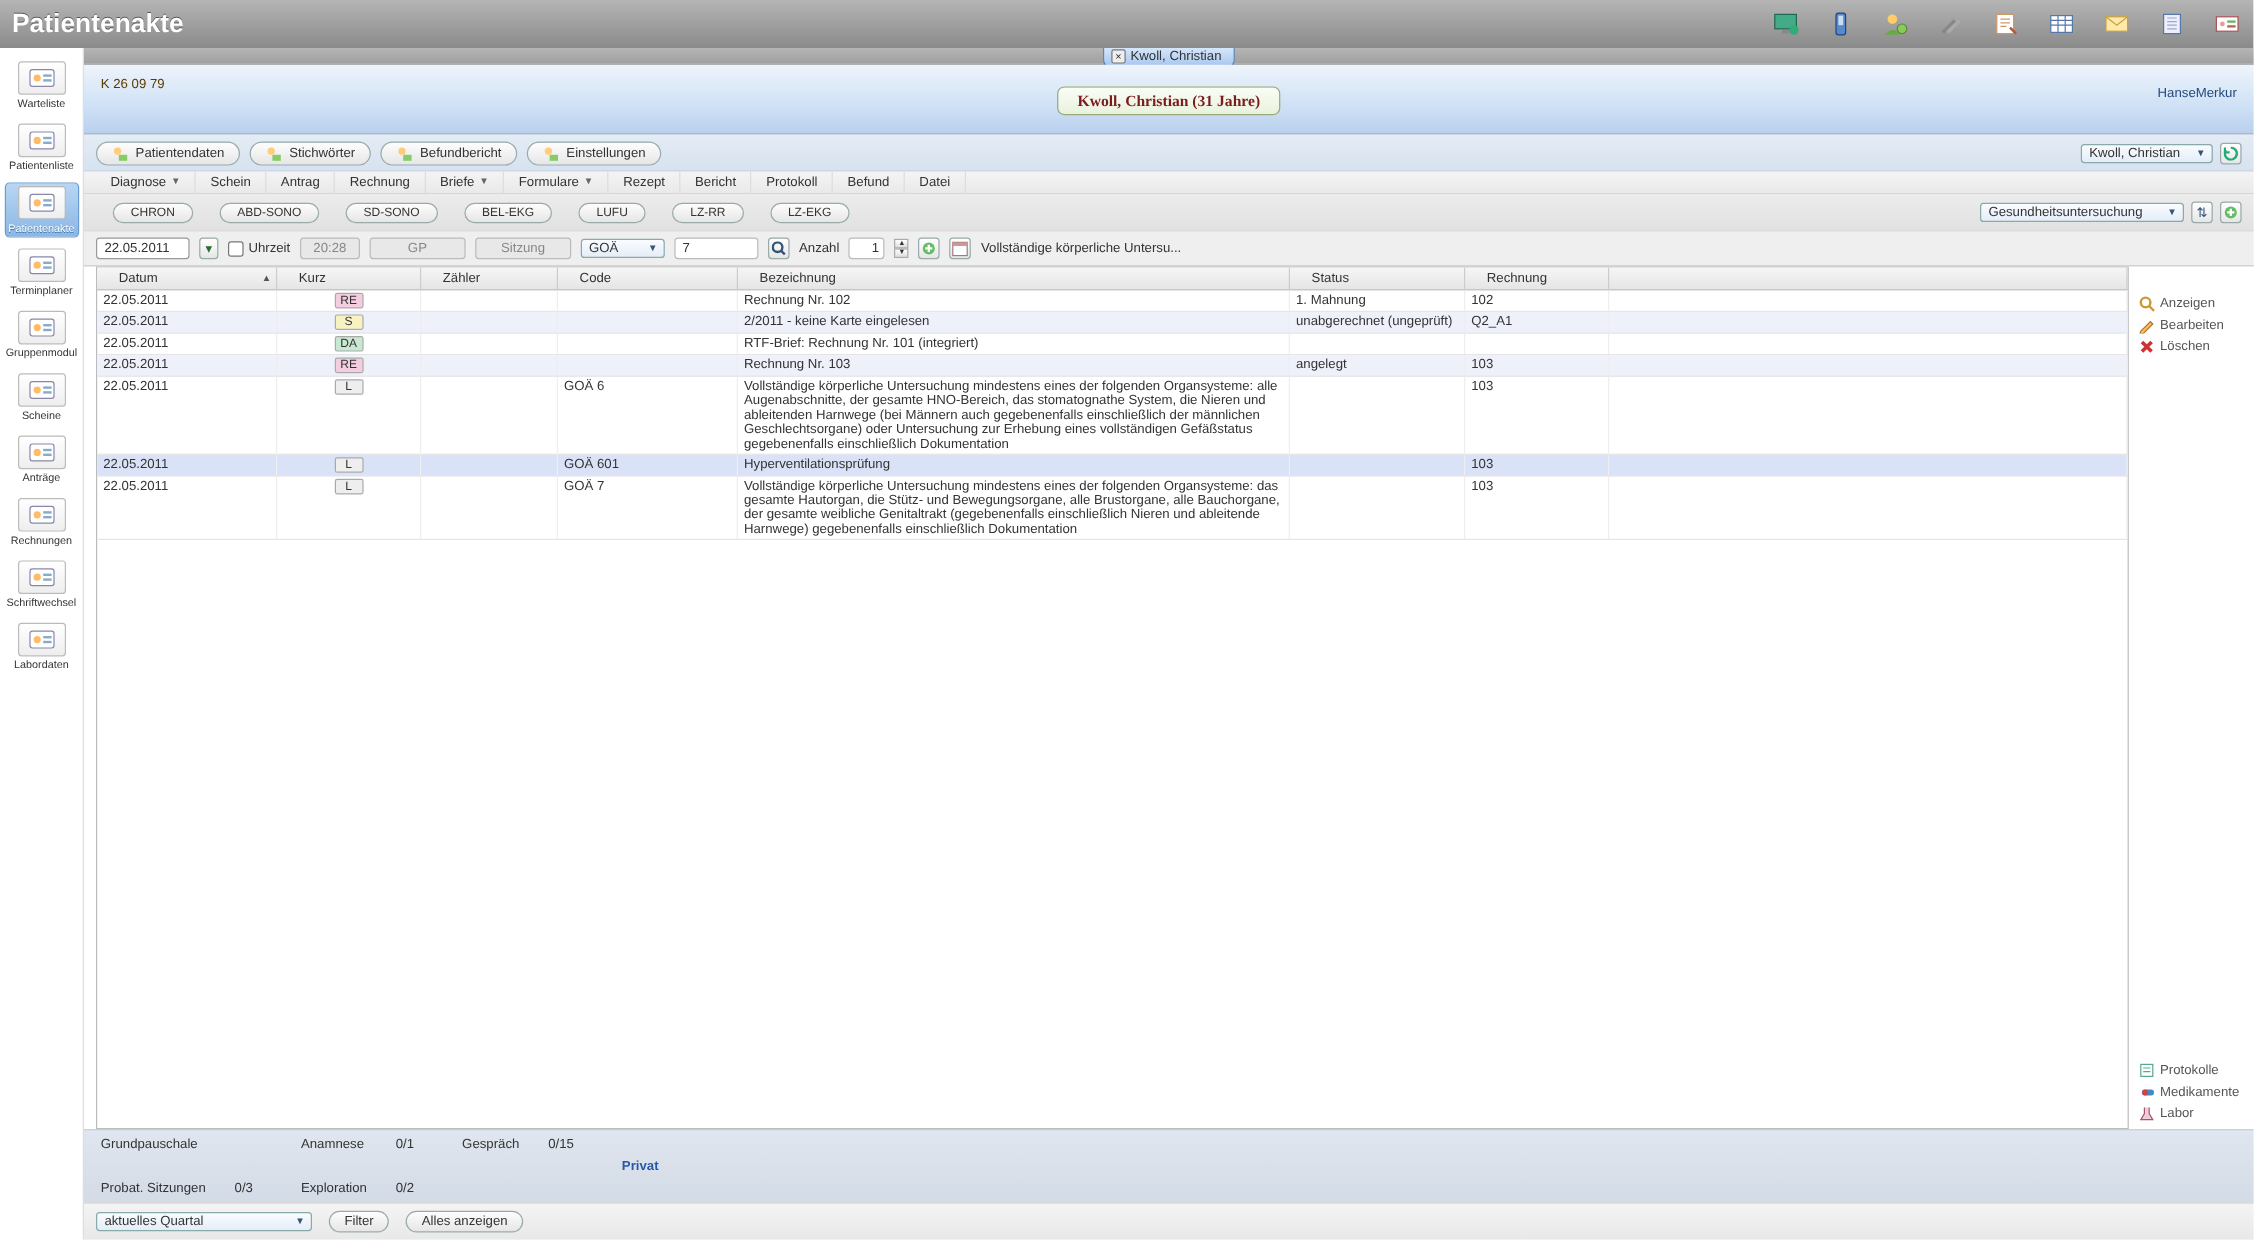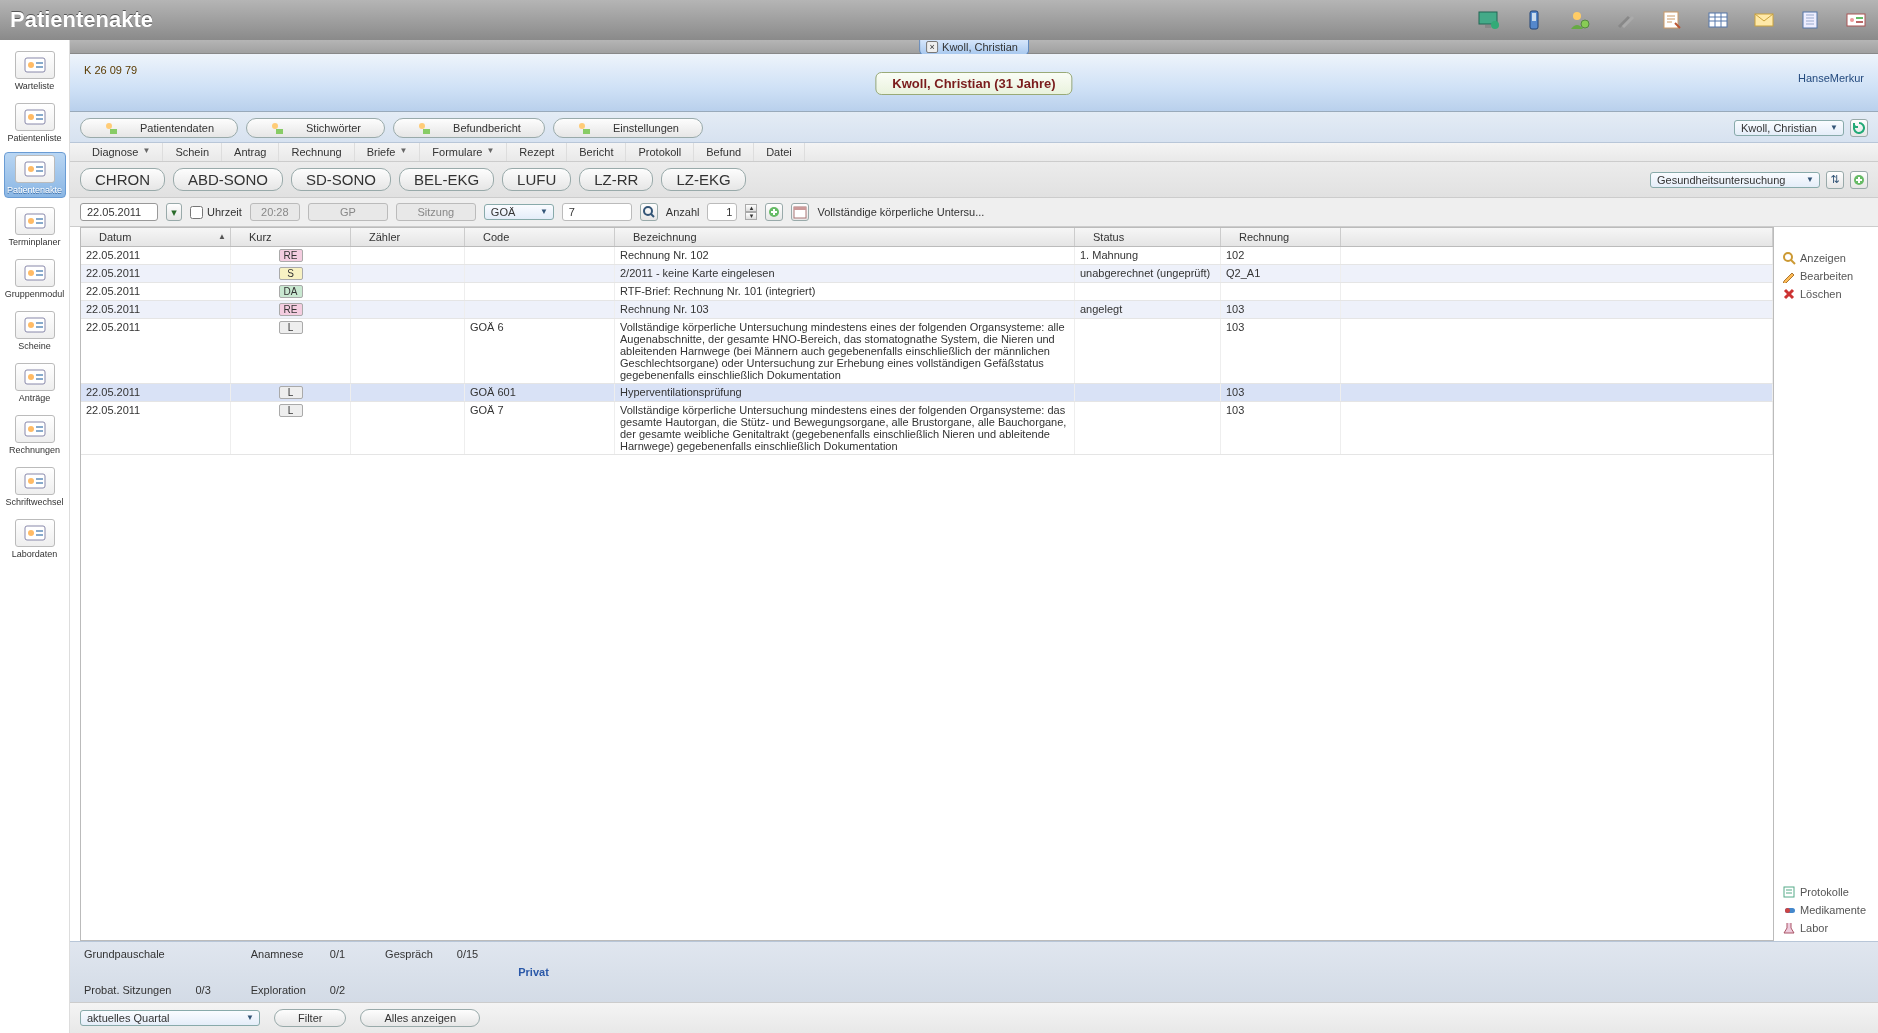--- a/index.html
+++ b/index.html
@@ -23,40 +23,40 @@
 #main { position:absolute; left:70px; right:0; top:40px; bottom:0; display:flex; flex-direction:column; }
 
 
 #tabrow { height:14px; position:relative; background:linear-gradient(#b5b5b5,#a0a0a0); border-bottom:1px solid #888; }
 #tabchip { position:absolute; left:50%; transform:translateX(-50%); top:0; background:linear-gradient(#d6e6fb,#a6c7ee); border:1px solid #5a86bf; border-top:none; border-radius:0 0 6px 6px; padding:1px 10px 2px 6px; font-size:11px; color:#333; display:flex; align-items:center; gap:4px; }
 #tabchip .x { width:12px; height:12px; border:1px solid #777; border-radius:2px; font-size:9px; display:flex; align-items:center; justify-content:center; background:#eee; }
 
 
 #pheader { background:linear-gradient(#eef4fb,#cfe1f6 60%,#b9d0ec); border-bottom:1px solid #9ab; padding:10px 14px 6px; position:relative; min-height:58px; }
 #pheader .pid { font-size:11px; color:#5a3b00; }
-#pheader .namebadge { position:absolute; left:50%; top:18px; transform:translateX(-50%); border:1px solid #9a7; border-radius:6px; padding:3px 16px; background:linear-gradient(#fafdf6,#e9f2dd); color:#7a1c1c; font-weight:bold; font-size:13px; }
+#pheader .namebadge { position:absolute; left:50%; top:18px; transform:translateX(-50%); border:1px solid #9a7; border-radius:6px; padding:3px 16px; background:linear-gradient(#fafdf6,#e9f2dd); color:#7a1c1c; font-weight:bold; font-size:13px;font-family:Liberation Serif, serif; }
 #pheader .ins { position:absolute; right:14px; top:18px; font-size:11px; color:#244a7e; }
 
 
 #toolbar1 { display:flex; gap:8px; padding:6px 10px 4px; align-items:center; background:linear-gradient(#e4ecf5,#d7e2f0); border-bottom:1px solid #b8c6d8; }
-.btn { display:inline-flex; align-items:center; gap:22px; padding:2px 23px; border:1px solid #9aa; border-radius:10px; background:linear-gradient(#fdfdfd,#e6e6e6); font-size:11px; cursor:pointer; }
+.btn { display:inline-flex; align-items:center; gap:6px; padding:2px 12px; border:1px solid #9aa; border-radius:10px; background:linear-gradient(#fdfdfd,#e6e6e6); font-size:11px; cursor:pointer; }
 .btn .bi { width:14px; height:14px; display:inline-block; }
 #toolbar1 .right { margin-left:auto; display:flex; gap:6px; align-items:center; }
 .select { border:1px solid #8aa; border-radius:3px; background:linear-gradient(#fafcff,#e4edf8); padding:1px 20px 1px 6px; font-size:11px; position:relative; min-width:100px; }
 .select::after { content:"▼"; position:absolute; right:5px; top:2px; font-size:8px; color:#357; }
 .sqbtn { width:18px; height:18px; border:1px solid #9aa; border-radius:3px; background:linear-gradient(#fff,#e6e6e6); display:flex; align-items:center; justify-content:center; cursor:pointer; color:#2a6b2a; }
 
 
 #menurow { display:flex; gap:0; padding:0 10px; background:linear-gradient(#f4f4f4,#e9e9e9); border-bottom:1px solid #ccc; }
 .menuitem { padding:3px 12px; font-size:11px; border-right:1px solid #ddd; cursor:pointer; display:flex; align-items:flex-start; gap:4px; }
 .menuitem .dd { font-size:8px; color:#666; }
 
 
 #tagsrow { display:flex; gap:8px; padding:6px 10px; background:linear-gradient(#ececec,#e1e1e1); border-bottom:1px solid #ccc; align-items:center; }
-.chip { padding:2px 14px; border:1px solid #9aa; border-radius:10px; background:linear-gradient(#fdfdfd,#e6e6e6); font-size:15px; cursor:pointer; }
+.chip { padding:2px 14px; border:1px solid #9aa; border-radius:10px; background:linear-gradient(#fdfdfd,#e6e6e6); font-size:10px; cursor:pointer;margin-left:14px; }
 #tagsrow .right { margin-left:auto; display:flex; gap:6px; align-items:center; }
 
 
 #filterrow { display:flex; gap:8px; padding:5px 10px; background:#efefef; border-bottom:1px solid #ccc; align-items:center; }
 .datebox { border:1px solid #999; border-radius:3px; padding:2px 6px; background:#fff; font-size:11px; min-width:78px; }
 .greyin { border:1px solid #bbb; border-radius:3px; padding:2px 6px; background:#e8e8e8; color:#888; font-size:11px; min-width:80px; text-align:center; }
 .whin { border:1px solid #bbb; border-radius:3px; padding:2px 6px; background:#fff; font-size:11px; min-width:70px; }
 .numin { border:1px solid #bbb; border-radius:3px; padding:2px 4px; background:#fff; font-size:11px; width:30px; text-align:right; }
 .step { width:12px; display:flex; flex-direction:column; }
 .step div { border:1px solid #aaa; height:8px; font-size:7px; text-align:center; line-height:6px; background:linear-gradient(#fff,#ddd); }

